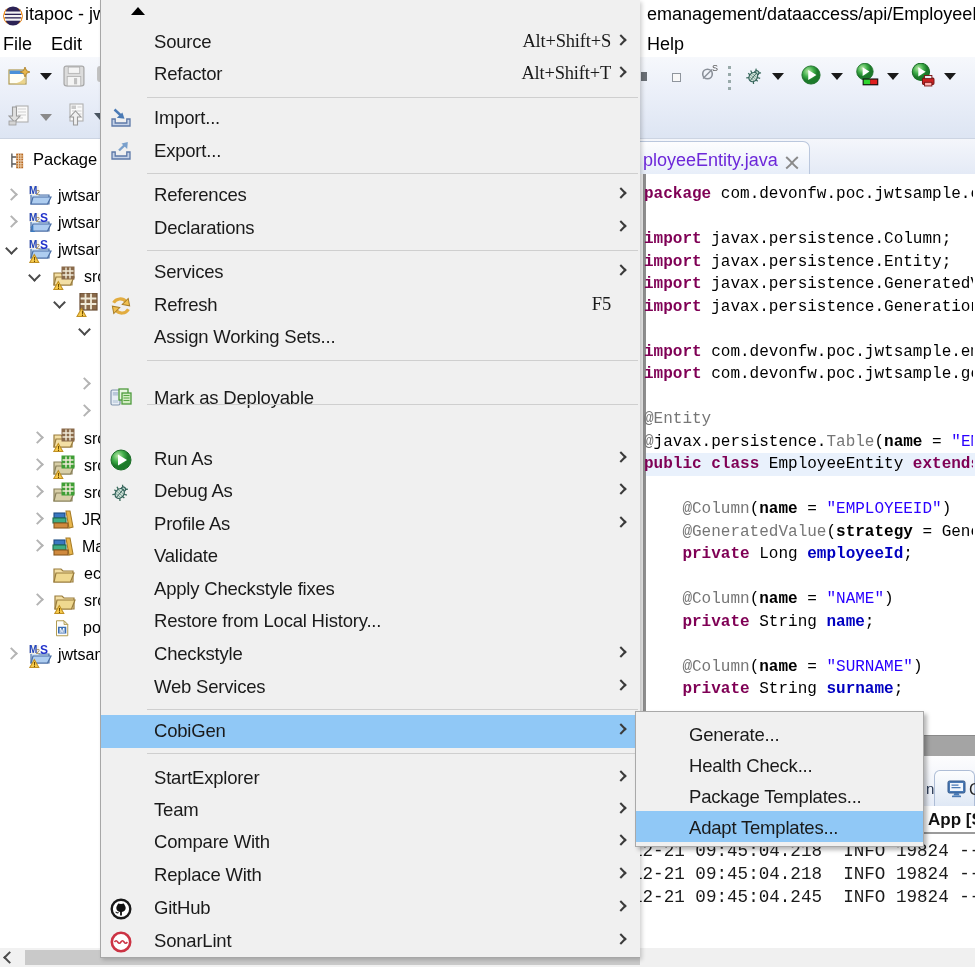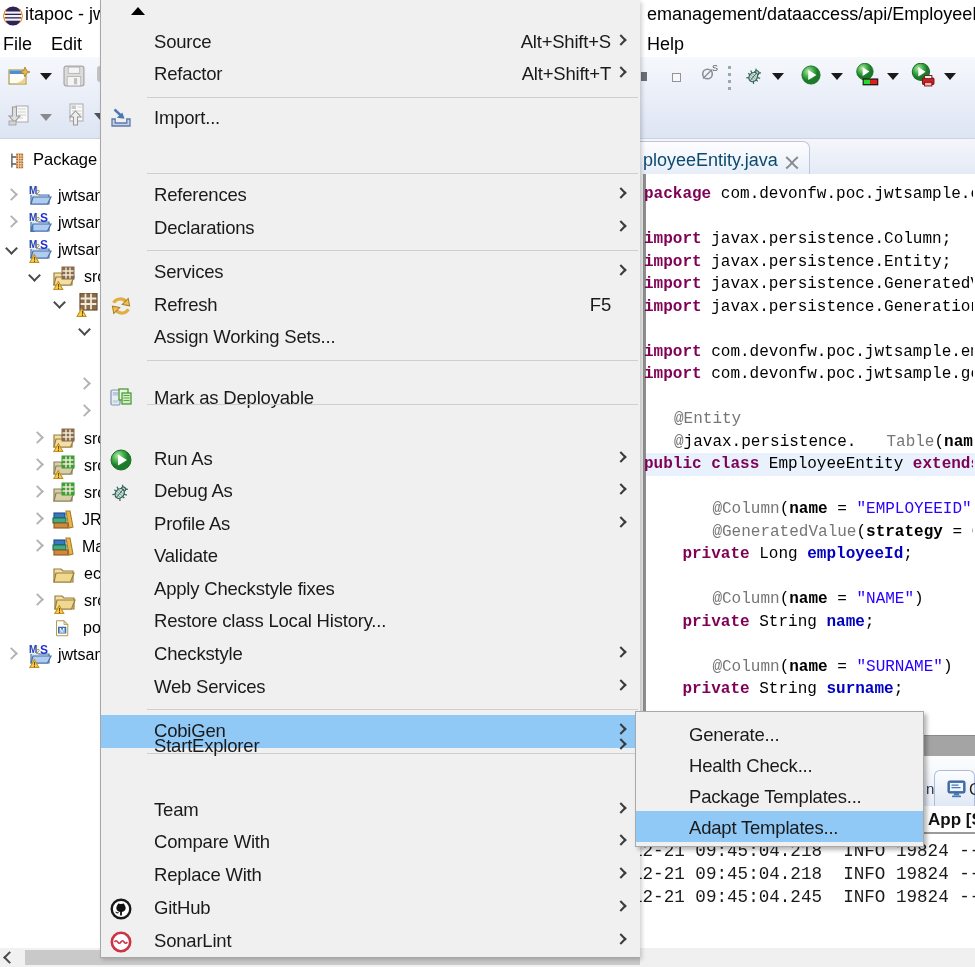--- a/index.html
+++ b/index.html
@@ -18,47 +18,47 @@
 .tree-row { position:absolute; white-space:nowrap; font-size:16px; color:#000; }
 #pkgscroll { left:0; top:948px; width:640px; height:19px; background:#f1f1f1; }
 #pkgthumb { left:25px; top:950px; width:615px; height:15px; background:#c9c9c9; }
 #pkgarrow { left:5px; top:952.5px; width:9px; height:9px;
   border-top:2.6px solid #4a4a4a; border-right:2.6px solid #4a4a4a; transform:rotate(-135deg); }
 #tabstrip { left:640px; top:139px; width:335px; height:35px;
   background:linear-gradient(#f4f6fb, #e4eaf6); }
 #edtab { left:610px; top:141px; width:200px; height:33px;
   background:linear-gradient(#fdfdfe, #eef3fb 70%, #e7eef9);
   border:1px solid #bac7dd; border-bottom:none; border-radius:7px 7px 0 0; }
-#edtabtext { left:643px; top:150px; font-size:18px; color:#0c4a6e; white-space:nowrap; }
+#edtabtext { left:643px; top:150px; font-size:18px; color:#6d28d9; white-space:nowrap; }
 #editor { left:640px; top:174px; width:335px; height:561px; background:#ffffff; }
 #curline { left:646px; top:453px; width:329px; height:23px; background:#e9f1fc; }
 #ruler1 { left:640px; top:174px; width:3px; height:561px; background:#ececec; }
 #ruler2 { left:643px; top:174px; width:3px; height:561px; background:#8f8f8f; }
 #code { left:644px; top:183.2px; width:329px; font-family:"Liberation Mono", monospace;
   font-size:16px; line-height:22.5px; white-space:pre; color:#000; overflow:hidden; height:554px; }
 .kw { color:#7f0055; font-weight:bold; }
-.ann { color:#767676;margin-left:30px; }
+.ann { color:#767676; }
 .str { color:#2a00ff; }
 .fld { color:#0000c0; font-weight:bold; }
 .bb { font-weight:bold; }
 #graysash { left:640px; top:735px; width:335px; height:21px; background:#a4a4a4; border-top:1px solid #8a8a8a; }
 #constrip { left:640px; top:756px; width:335px; height:50px; background:linear-gradient(#fdfdfe, #e6ecf7); }
 #contab { left:934px; top:770px; width:41px; height:36px;
   background:linear-gradient(#fcfdfe, #dfe8f5); border:1px solid #aebdd6; border-bottom:none; border-radius:6px 6px 0 0; }
 #conarea { left:640px; top:806px; width:335px; height:142px; background:#ffffff; }
 #conhead { left:928px; top:810px; font-size:17px; font-weight:bold; color:#111; white-space:nowrap; }
 #conrule { left:640px; top:832px; width:335px; height:2px; background:#9b9b9b; }
 .conline { position:absolute; font-family:"Liberation Mono", monospace; font-size:17.6px; color:#1a1a1a; white-space:pre; }
 #conbottom { left:640px; top:948px; width:335px; height:19px; background:#f0f0f0; }
 #cmenu { left:100px; top:0; width:540px; height:958px; background:#f0f0f0;
   border-left:1px solid #a7a7a7; border-bottom:1px solid #a7a7a7;
   box-shadow:2px 2px 4px rgba(0,0,0,0.18); }
 .mitem { position:absolute; left:0; width:539px; height:32.55px; }
 .mlabel { position:absolute; left:53px; top:5px; font-size:18.5px; letter-spacing:-0.2px; color:#1a1a1a; white-space:nowrap; }
-.msc { position:absolute; right:29px; top:5px; font-size:18.5px; letter-spacing:-0.2px; color:#1a1a1a; }
+.msc { position:absolute; right:29px; top:5px; font-size:18.5px; letter-spacing:-0.2px; color:#1a1a1a;font-family:Liberation Serif, serif; }
 .msep { position:absolute; left:46px; width:491px; height:1px; background:#cfcfcf; }
 .hl { background:#90c8f6; }
 .marr { position:absolute; left:516px; top:10px; width:8px; height:8px;
   border-top:2px solid #3a3a3a; border-right:2px solid #3a3a3a; transform:rotate(45deg); }
 .micon { position:absolute; }
 #scrollup { position:absolute; left:30px; top:7px; width:0; height:0;
   border-left:7.5px solid transparent; border-right:7.5px solid transparent; border-bottom:8px solid #000; }
 #smenu { left:634.5px; top:711px; width:289px; height:136px; background:#f0f0f0;
   border:1px solid #a9a9a9; box-shadow:3px 3px 4px rgba(0,0,0,0.28); }
 .sitem { position:absolute; left:0px; width:287px; height:31px; }
@@ -406,20 +406,28 @@
       </div>
 <div class="msep" style="top:96.50px"></div>
 <div class="mitem" style="top:102.40px">
         <span class="mlabel">Import...</span>
         <svg class="micon" style="left:9px;top:6px" width="22" height="22" viewBox="0 0 22 22">
           <path d="M2 11 v7 h18 v-7 h-3.2 v4 H5.2 v-4 z" fill="#c6d3e8" stroke="#5d79a8" stroke-width="1.3"></path>
 <path d="M4.5 1.5 L12 8.5" stroke="#4a7ab5" stroke-width="2.4"></path>
 <path d="M14.5 10.8 L6.8 9.8 L12.4 4.4 z" fill="#4a7ab5"></path>
         </svg>
       </div>
+<div class="mitem" style="top:134.95px">
+        <span class="mlabel">Export...</span>
+        <svg class="micon" style="left:9px;top:6px" width="22" height="22" viewBox="0 0 22 22">
+          <path d="M2 11 v7 h18 v-7 h-3.2 v4 H5.2 v-4 z" fill="#c6d3e8" stroke="#5d79a8" stroke-width="1.3"></path>
+<path d="M9 9.5 L16 2.8" stroke="#7aa0cc" stroke-width="2.4"></path>
+<path d="M17.8 1 L17.2 8 L11.5 2.5 z" fill="#7aa0cc"></path>
+        </svg>
+      </div>
 <div class="msep" style="top:173.40px"></div>
 <div class="mitem" style="top:211.85px">
         <span class="mlabel">Declarations</span>
         <span class="marr"></span>
       </div>
 <div class="mitem" style="top:179.30px">
         <span class="mlabel">References</span>
         <span class="marr"></span>
       </div>
 <div class="msep" style="top:250.30px"></div>
@@ -489,37 +497,37 @@
         <span class="mlabel">Profile As</span>
         <span class="marr"></span>
       </div>
 <div class="mitem" style="top:540.30px">
         <span class="mlabel">Validate</span>
       </div>
 <div class="mitem" style="top:572.85px">
         <span class="mlabel">Apply Checkstyle fixes</span>
       </div>
 <div class="mitem" style="top:605.40px">
-        <span class="mlabel">Restore class Local History...</span>
+        <span class="mlabel">Restore from Local History...</span>
       </div>
 <div class="mitem" style="top:637.95px">
         <span class="mlabel">Checkstyle</span>
         <span class="marr"></span>
       </div>
 <div class="mitem" style="top:670.50px">
         <span class="mlabel">Web Services</span>
         <span class="marr"></span>
       </div>
 <div class="msep" style="top:708.95px"></div>
 <div class="mitem hl" style="top:715.00px">
         <span class="mlabel">CobiGen</span>
         <span class="marr"></span>
       </div>
 <div class="msep" style="top:753.45px"></div>
-<div class="mitem" style="top:730px">
+<div class="mitem" style="top:762px">
         <span class="mlabel">StartExplorer</span>
         <span class="marr"></span>
       </div>
 <div class="mitem" style="top:826.40px">
         <span class="mlabel">Compare With</span>
         <span class="marr"></span>
       </div>
 <div class="mitem" style="top:793.70px">
         <span class="mlabel">Team</span>
         <span class="marr"></span>

